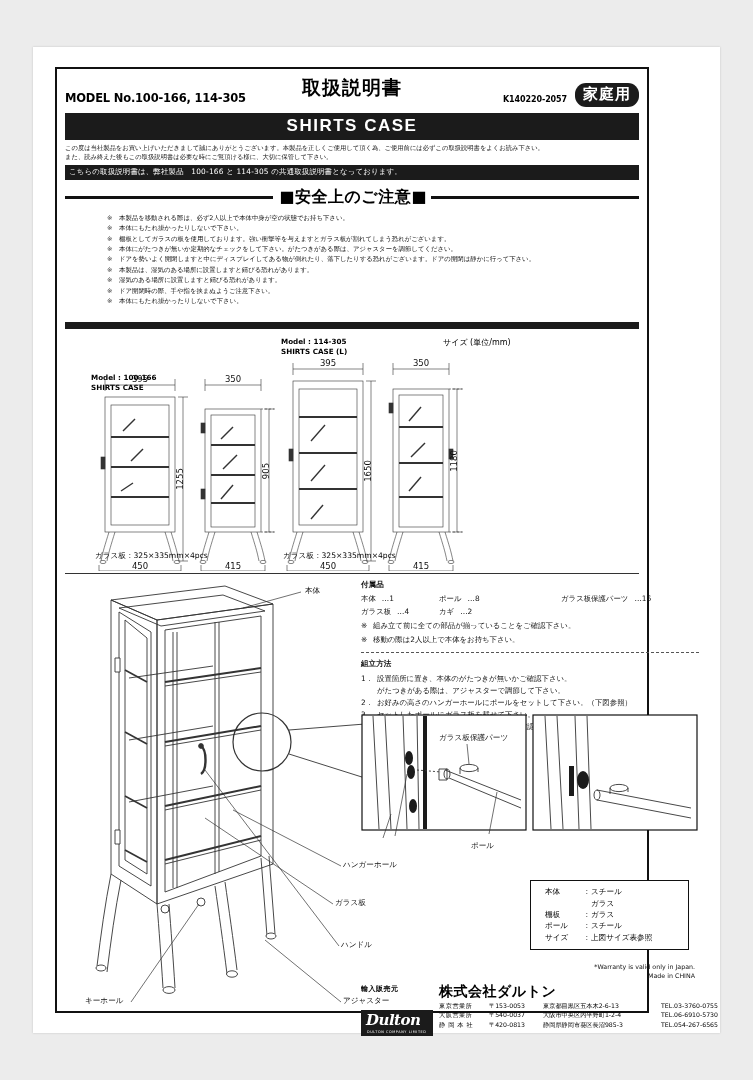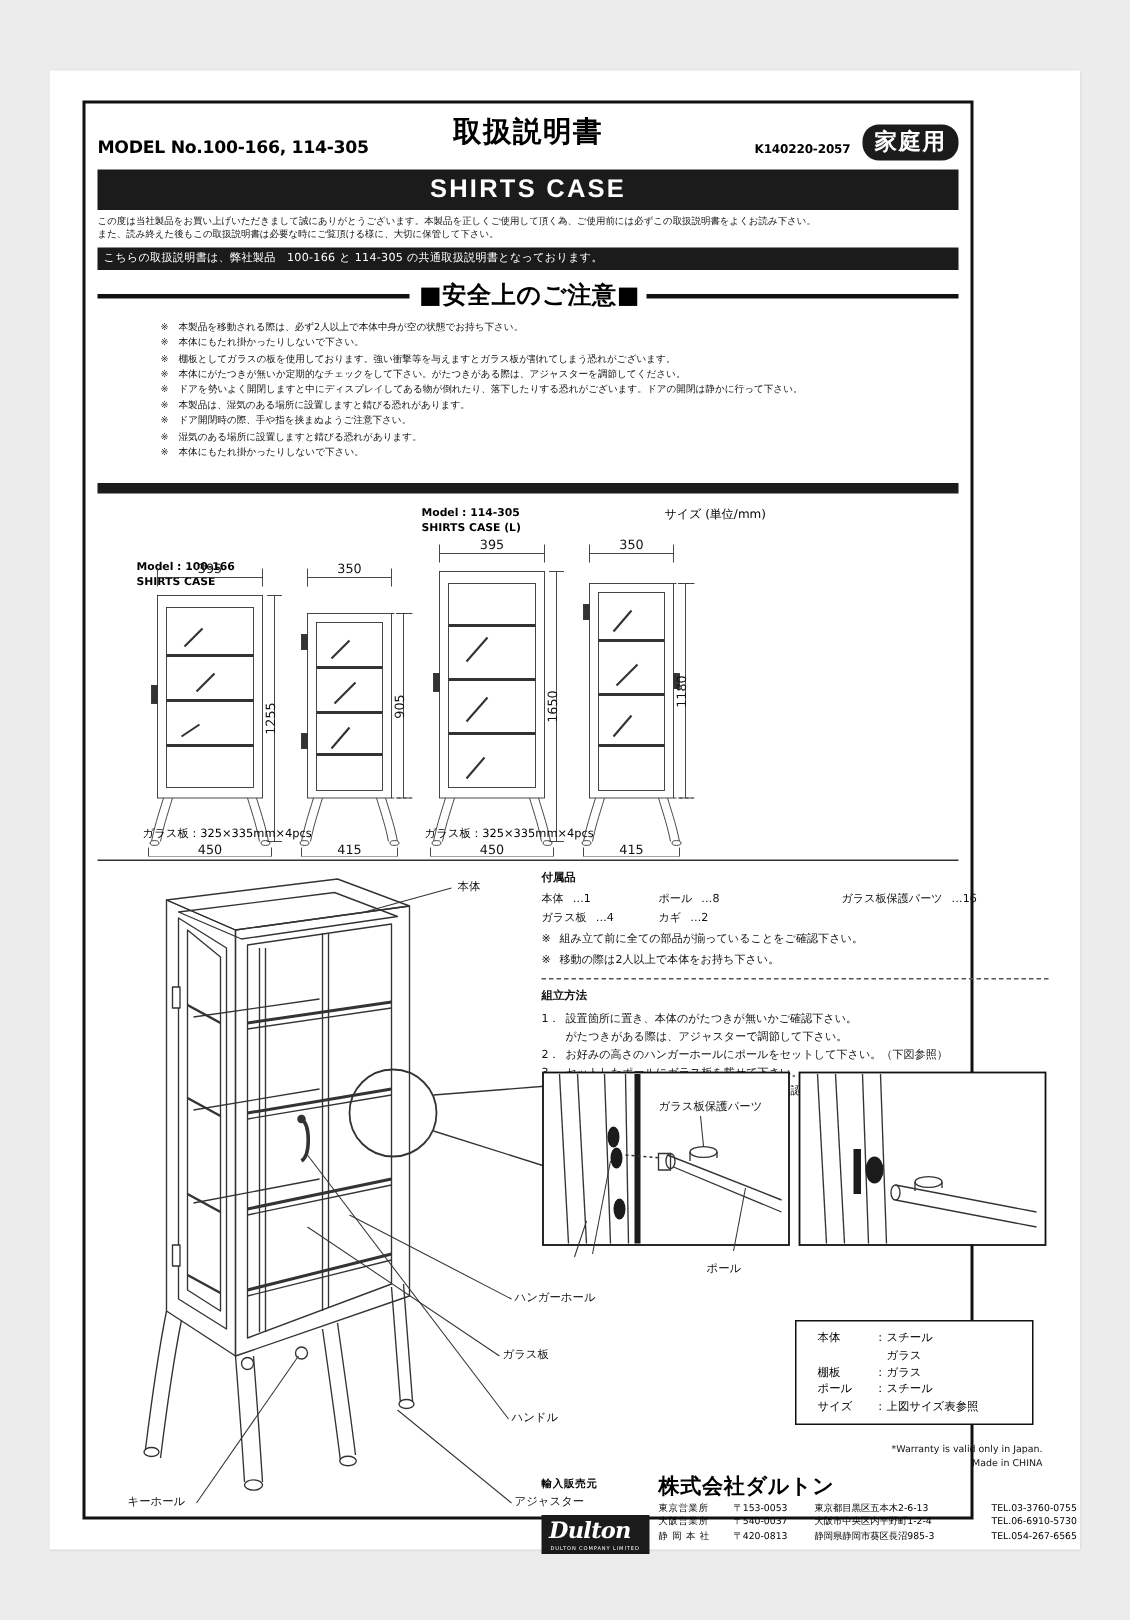--- a/index.html
+++ b/index.html
@@ -376,22 +376,22 @@
     <div class="rule right"></div>
   </div>
 
   <ul class="safety-list">
     <li><span class="mk">※</span><span>本製品を移動される際は、必ず2人以上で本体中身が空の状態でお持ち下さい。</span></li>
     <li><span class="mk">※</span><span>本体にもたれ掛かったりしないで下さい。</span></li>
     <li><span class="mk">※</span><span>棚板としてガラスの板を使用しております。強い衝撃等を与えますとガラス板が割れてしまう恐れがございます。</span></li>
     <li><span class="mk">※</span><span>本体にがたつきが無いか定期的なチェックをして下さい。がたつきがある際は、アジャスターを調節してください。</span></li>
     <li><span class="mk">※</span><span>ドアを勢いよく開閉しますと中にディスプレイしてある物が倒れたり、落下したりする恐れがございます。ドアの開閉は静かに行って下さい。</span></li>
     <li><span class="mk">※</span><span>本製品は、湿気のある場所に設置しますと錆びる恐れがあります。</span></li>
+    <li><span class="mk">※</span><span>湿気のある場所に設置しますと錆びる恐れがあります。</span></li>
     <li><span class="mk">※</span><span>ドア開閉時の際、手や指を挟まぬようご注意下さい。</span></li>
-    <li><span class="mk">※</span><span>湿気のある場所に設置しますと錆びる恐れがあります。</span></li>
     <li><span class="mk">※</span><span>本体にもたれ掛かったりしないで下さい。</span></li>
   </ul>
 
   <div class="blackbar"></div>
 
   <div class="dims">
 
     <div class="modlab" style="left:26px; top:4px;margin-top:36px;">
       <div>Model : 100-166</div>
       <div>SHIRTS CASE</div>

